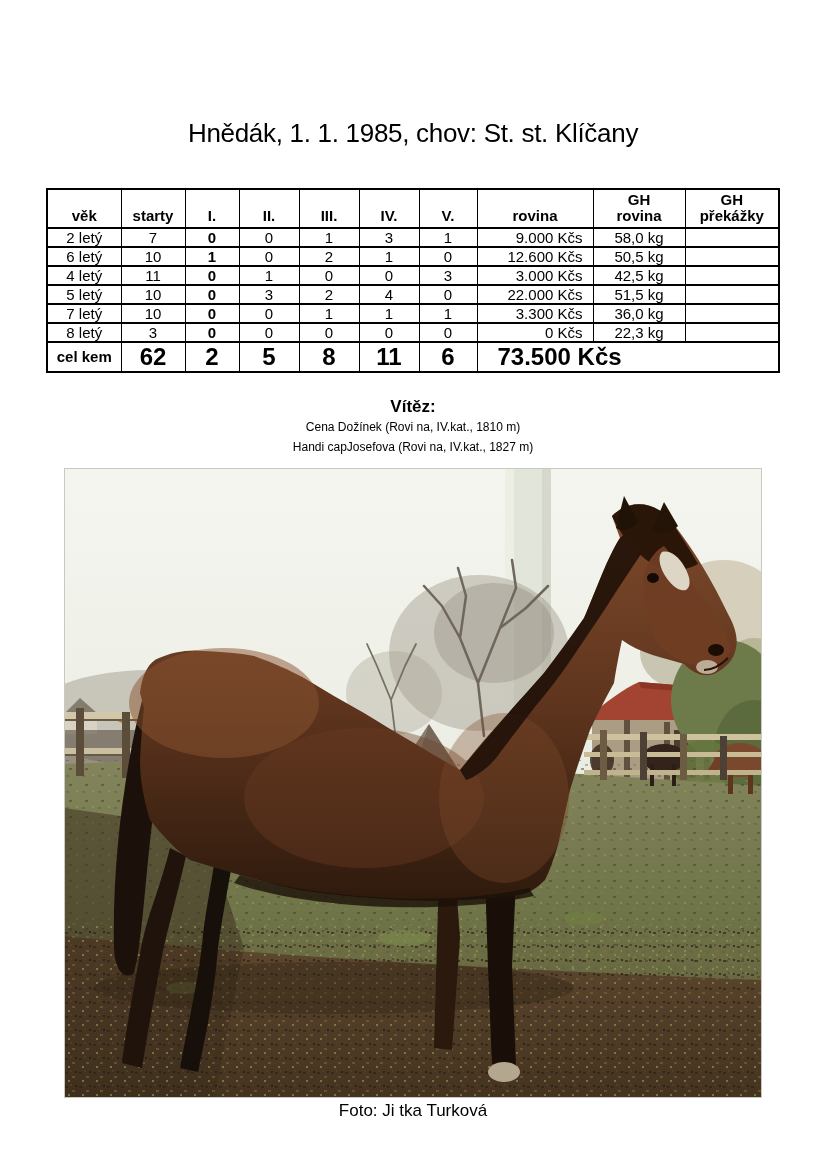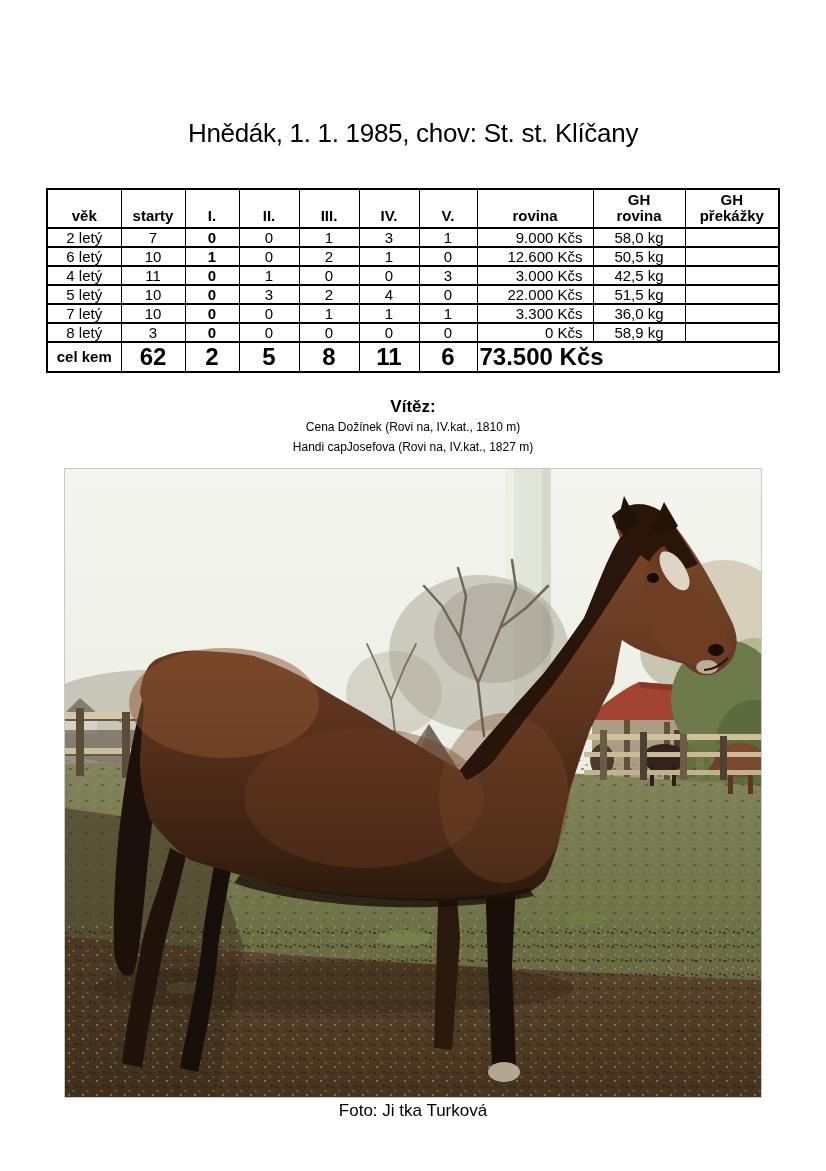--- a/index.html
+++ b/index.html
@@ -37,21 +37,21 @@
     text-align:center; vertical-align:middle;
     border:1px solid #000; border-bottom:2px solid #000;
   }
   table.stats td.dotace { text-align:right; padding-right:10px; }
   table.stats td.col-i  { font-weight:bold; }
   table.stats tr.total td {
     font-weight:bold; font-size:24px; line-height:26px; height:26px;
     border-top:2px solid #000;
   }
   table.stats tr.total td.lbl { font-size:15px;margin-top:12px; }
-  table.stats tr.total td.dotace-total { text-align:left; padding-left:2px; }
+  table.stats tr.total td.dotace-total { text-align:left; padding-left:20px; }
   .winner { position:absolute; top:396px; left:0; width:100%; text-align:center; }
   .winner .wh { font-weight:bold; font-size:17px; line-height:21px; }
   .winner .wl { font-size:12px; line-height:20px; }
   .photo {
     position:absolute; left:64px; top:468px; width:698px; height:630px;
     line-height:0;
   }
   .caption {
     position:absolute; top:1101px; left:0; width:100%;
     text-align:center; font-size:17px;
@@ -156,21 +156,21 @@
       </tr>
       <tr>
         <td>8 letý</td>
         <td>3</td>
         <td class="col-i">0</td>
         <td>0</td>
         <td>0</td>
         <td>0</td>
         <td>0</td>
         <td class="dotace">0 Kčs</td>
-        <td>58,9 kg</td>
+        <td>22,3 kg</td>
         <td></td>
       </tr>
       <tr class="total">
         <td class="lbl">cel kem</td>
         <td>62</td>
         <td>2</td>
         <td>5</td>
         <td>8</td>
         <td>11</td>
         <td>6</td>

